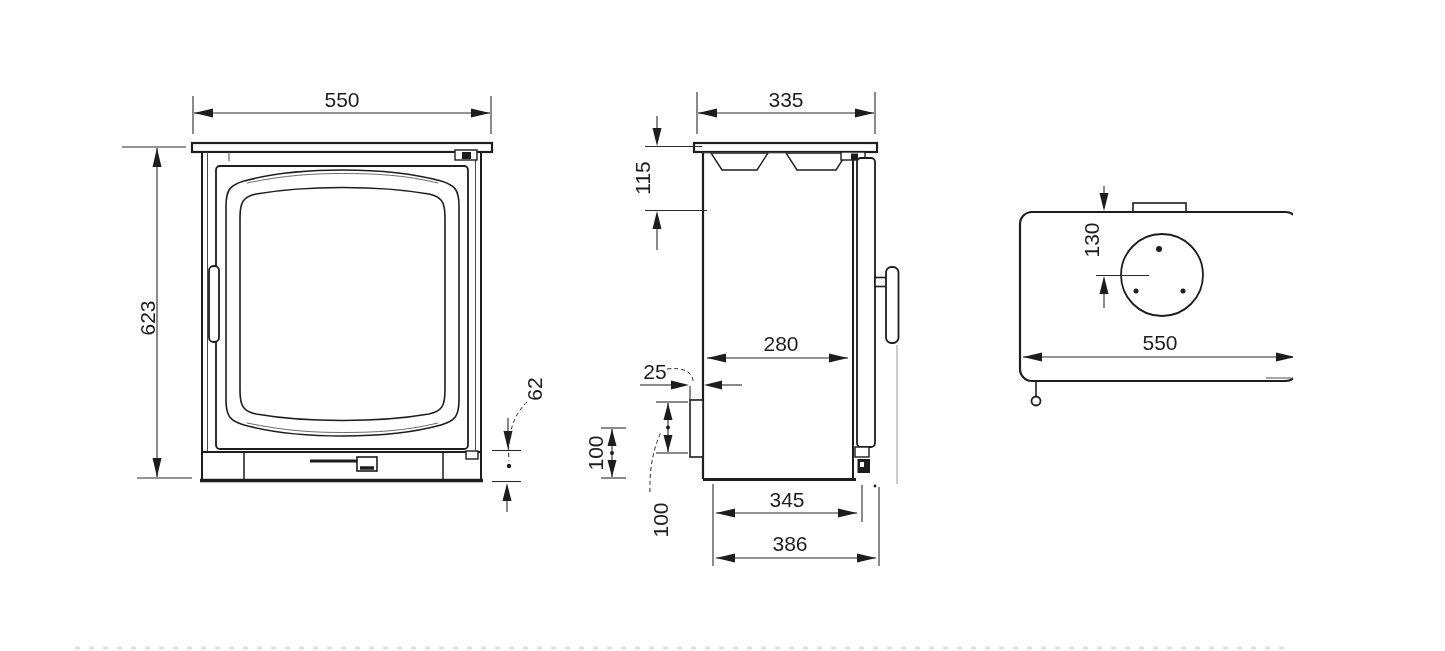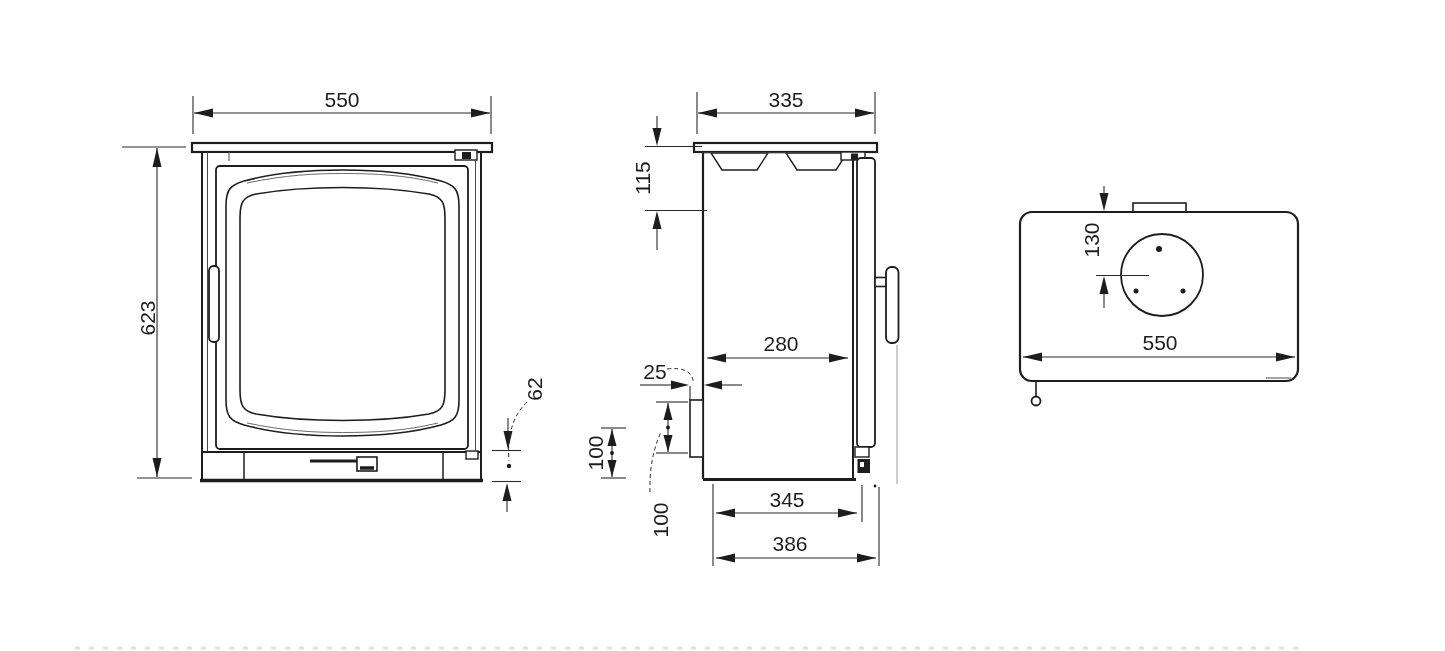--- a/index.html
+++ b/index.html
@@ -2,21 +2,20 @@
 <html><head>
 <meta charset="utf-8">
 <style>
   html,body{margin:0;padding:0;background:#ffffff;}
   .stage{
     position:relative;
     width:1293px;height:651px;
     background:#ffffff;
     font-family:"Liberation Sans", sans-serif;
     overflow:hidden;
-    padding-left:9px;
   }
   svg{position:absolute;top:0;left:0;}
   svg text{
     font-family:"Liberation Sans", sans-serif;
     font-size:21px;
     fill:#1d1d1d;
   }
   .obj{stroke:#1d1d1d;fill:none;}
   .objfill{stroke:#1d1d1d;fill:#ffffff;}
   .thin{stroke:#4a4a4a;stroke-width:1;}

